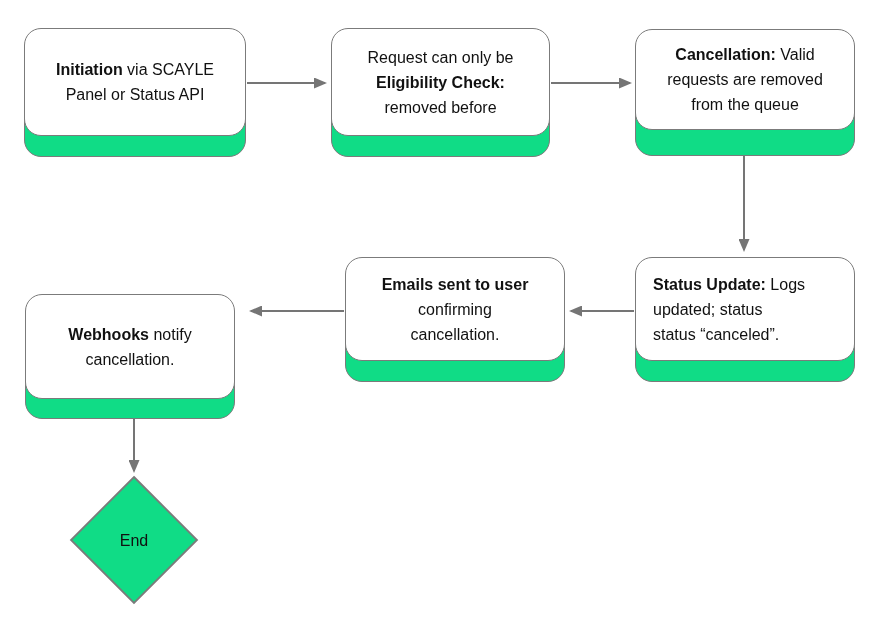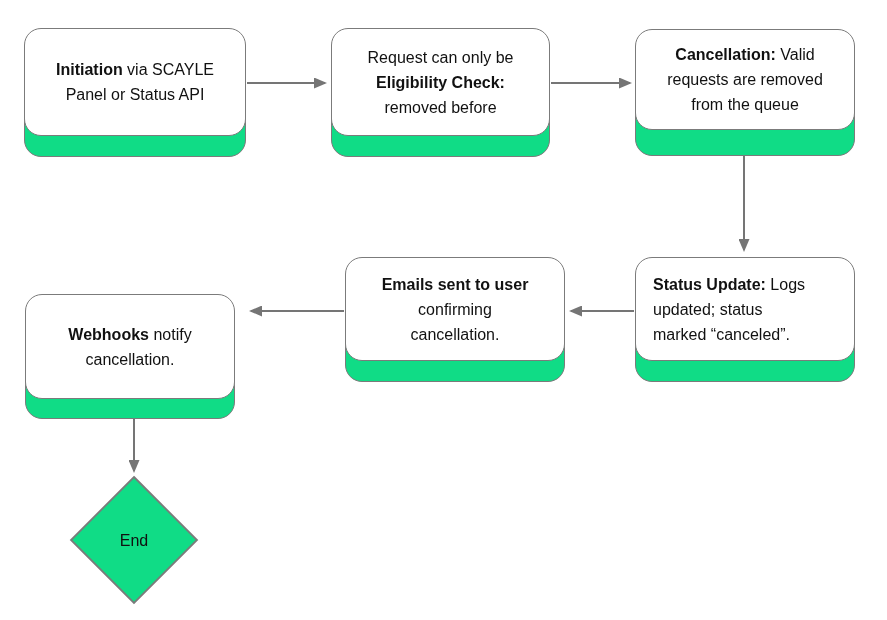--- a/index.html
+++ b/index.html
@@ -79,21 +79,21 @@
       <div><span>requests are removed</span></div>
       <div><span>from the queue</span></div>
     </div>
   </div>
 
   <div class="node align-left" style="left:635px;top:257px;width:220px;height:125px;">
     <div class="shadow" style="top:21px;height:104px;"></div>
     <div class="face" style="height:104px;">
       <div><span class="b">Status Update:</span><span> Logs</span></div>
       <div><span>updated; status</span></div>
-      <div><span>marked “canceled”.</span></div>
+      <div><span>status “canceled”.</span></div>
     </div>
   </div>
 
   <div class="node" style="left:345px;top:257px;width:220px;height:125px;border-radius:8px;">
     <div class="shadow" style="top:21px;height:104px;"></div>
     <div class="face" style="height:104px;">
       <div><span class="b">Emails sent to user</span></div>
       <div><span>confirming</span></div>
       <div><span>cancellation.</span></div>
     </div>

